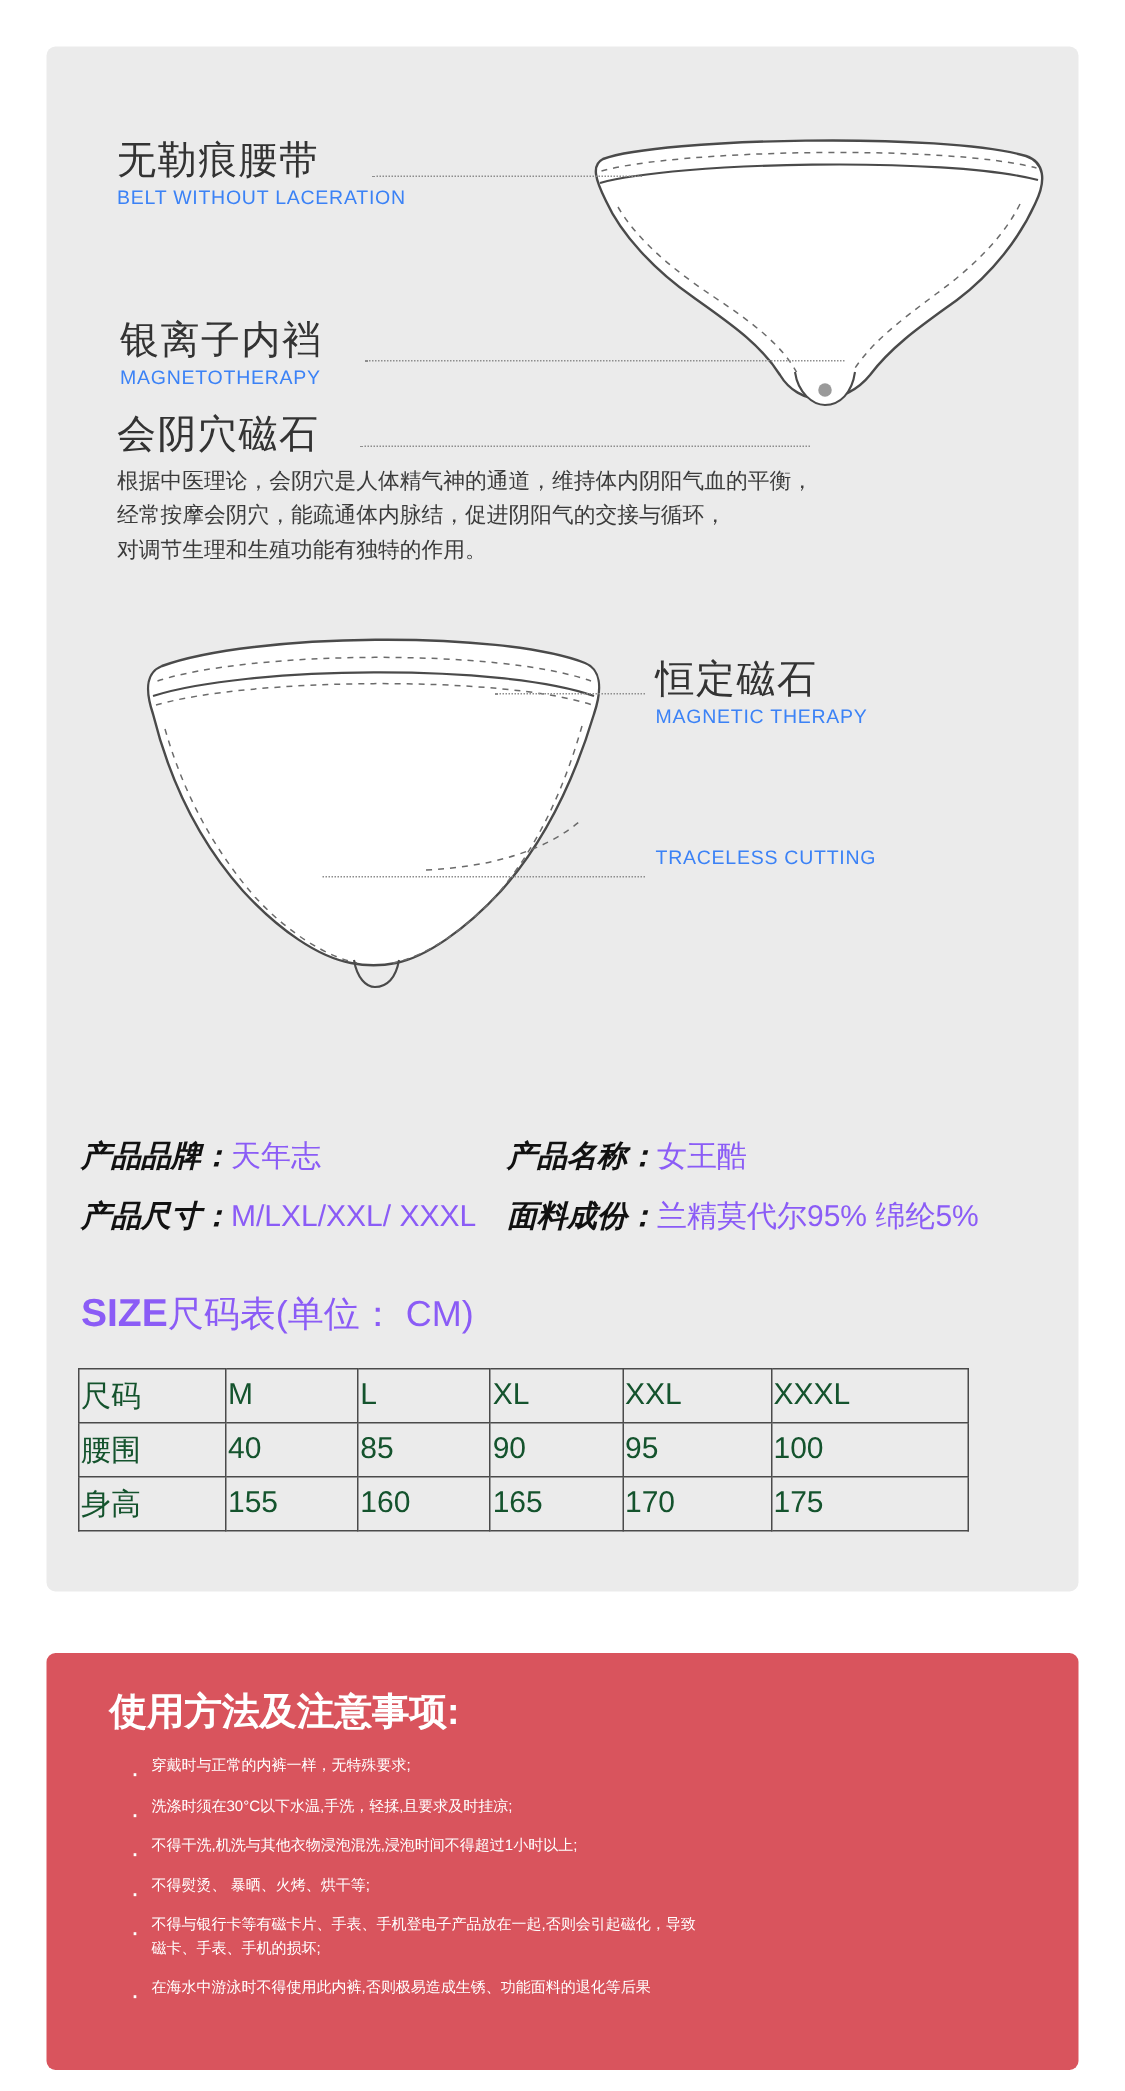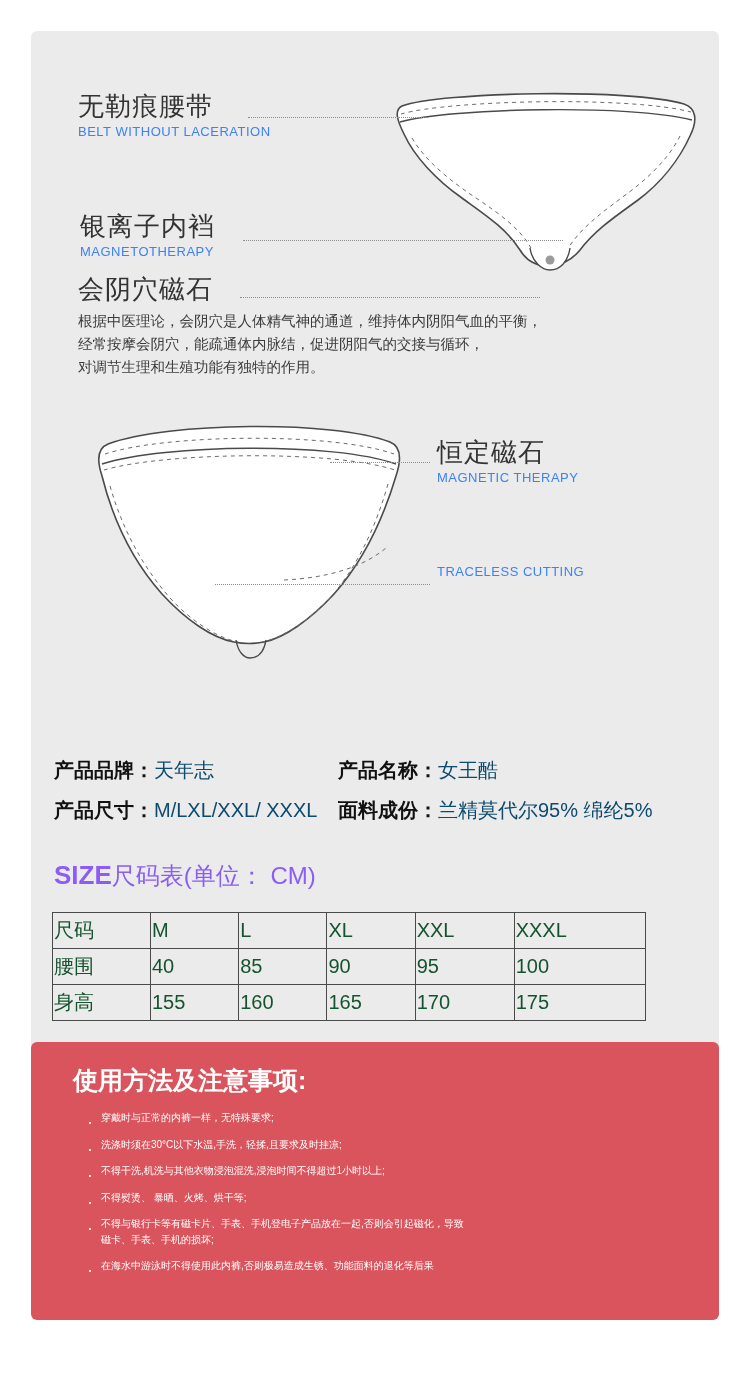--- a/index.html
+++ b/index.html
@@ -67,23 +67,24 @@
 
   
   .info-row {
     position: absolute;
     font-size: 20px;
     color: #222;
     white-space: nowrap;
   }
   .info-key {
     font-weight: bold;
+    font-style: italic;
     color: #111;
   }
-  .info-val { color: #0c4a6e; }
+  .info-val { color: #8b5cf6; }
 
   
   .size-title {
     position: absolute;
     left: 54px; top: 860px;
     font-size: 24px;
     color: #8b5cf6;
     white-space: nowrap;
   }
   .size-title b { font-size: 26px; font-weight: bold; }
@@ -99,21 +100,21 @@
     border: 1px solid #4a4a4a;
     height: 36px;
     font-size: 20px;
     color: #14532d;
   }
   table.size td.hd { width: 98px; }
 
   
   .notice {
     position: absolute;
-    left: 31px; top: 1042px;
+    left: 31px; top: 1102px;
     width: 688px; height: 278px;
     background: #d9545d;
     border-radius: 6px;
   }
   .notice h3 {
     margin: 0;
     position: absolute;
     left: 42px; top: 22px;
     font-size: 25px;
     color: #ffffff;

